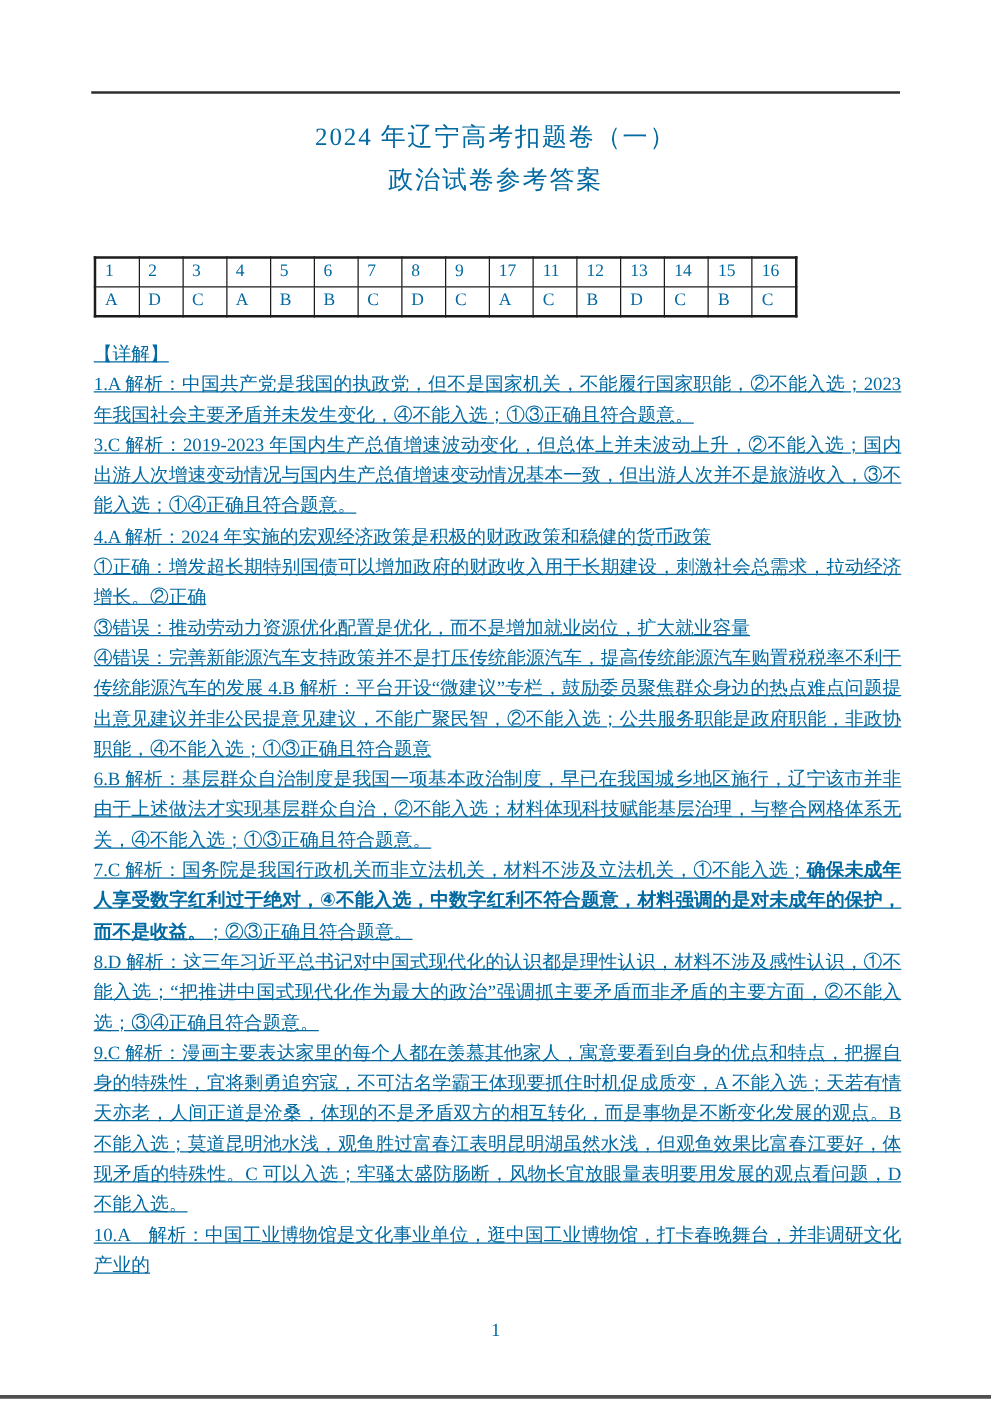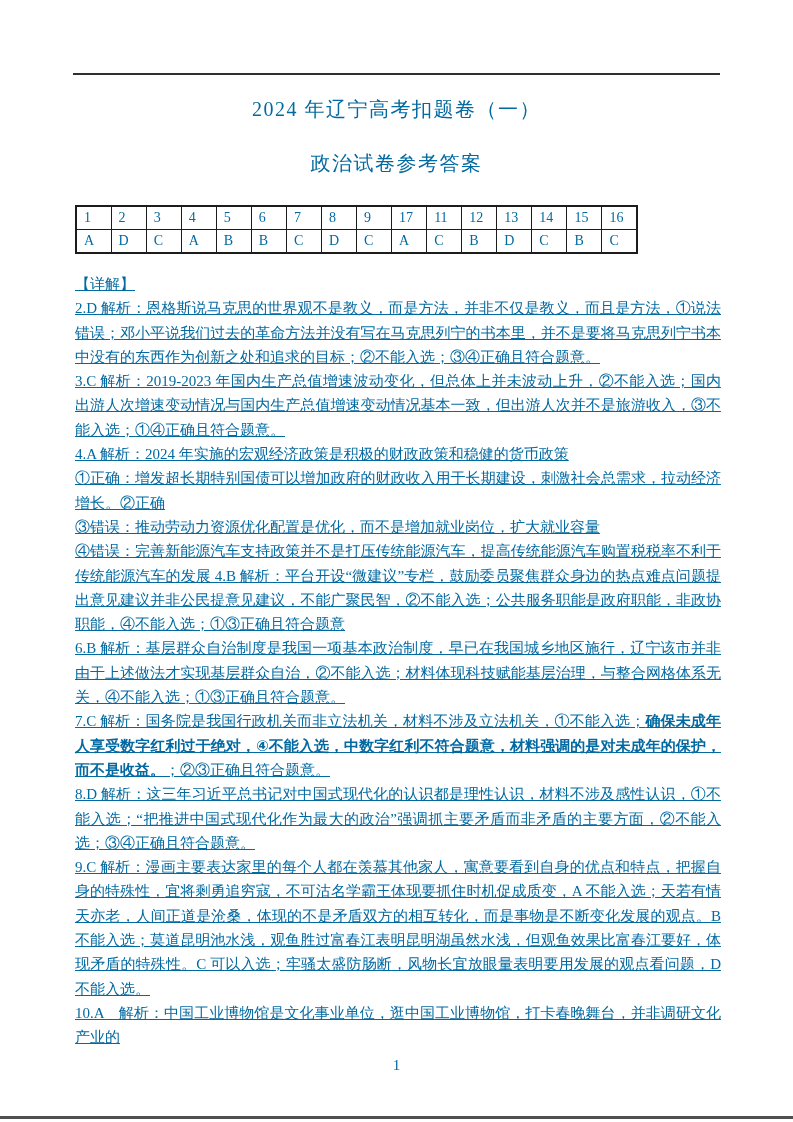--- a/index.html
+++ b/index.html
@@ -17,21 +17,21 @@
     width:647px; height:2px;
     background:#2f2f2f;
   }
   .doc-title {
     position:absolute; top:96px; left:0; width:100%;
     text-align:center;
     font-size:20px; font-weight:500;
     letter-spacing:1.5px;
   }
   .doc-subtitle {
-    position:absolute; top:150px; left:0; width:100%;
+    position:absolute; top:130px; left:0; width:100%;
     text-align:center;
     font-size:20px; font-weight:500;
     letter-spacing:1.5px;
     font-family:Liberation Mono, monospace;
   }
   table.answer-table {
     position:absolute; top:205px; left:75px;
     width:563px;
     border-collapse:collapse;
     table-layout:fixed;
@@ -117,21 +117,21 @@
           <td>C</td>
           <td>B</td>
           <td>C</td>
         </tr>
     </tbody>
   </table>
 
   <div class="detail">
     <p>【详解】</p>
     <div id="paragraphs">
-        <p><span>2.D 解析：恩格斯说马克思的世界观不是教义，而是方法，并非不仅是教义，而且是方法，①说法错误；邓小平说我们过去的革命方法并没有写在马克思列宁的书本里，并不是要将马克思列宁书本中没有的东西作为创新之处和追求的目标；②不能入选；③④正确且符合题意。</span></p>
+        <p><span>1.A 解析：中国共产党是我国的执政党，但不是国家机关，不能履行国家职能，②不能入选；2023 年我国社会主要矛盾并未发生变化，④不能入选；①③正确且符合题意。</span></p>
         <p><span>3.C 解析：2019-2023 年国内生产总值增速波动变化，但总体上并未波动上升，②不能入选；国内出游人次增速变动情况与国内生产总值增速变动情况基本一致，但出游人次并不是旅游收入，③不能入选；①④正确且符合题意。</span></p>
         <p><span>4.A 解析：2024 年实施的宏观经济政策是积极的财政政策和稳健的货币政策</span></p>
         <p><span>①正确：增发超长期特别国债可以增加政府的财政收入用于长期建设，刺激社会总需求，拉动经济增长。②正确</span></p>
         <p><span>③错误：推动劳动力资源优化配置是优化，而不是增加就业岗位，扩大就业容量</span></p>
         <p><span>④错误：完善新能源汽车支持政策并不是打压传统能源汽车，提高传统能源汽车购置税税率不利于传统能源汽车的发展 4.B 解析：平台开设“微建议”专栏，鼓励委员聚焦群众身边的热点难点问题提出意见建议并非公民提意见建议，不能广聚民智，②不能入选；公共服务职能是政府职能，非政协职能，④不能入选；①③正确且符合题意</span></p>
         <p><span>6.B 解析：基层群众自治制度是我国一项基本政治制度，早已在我国城乡地区施行，辽宁该市并非由于上述做法才实现基层群众自治，②不能入选；材料体现科技赋能基层治理，与整合网格体系无关，④不能入选；①③正确且符合题意。</span></p>
         <p><span>7.C 解析：国务院是我国行政机关而非立法机关，材料不涉及立法机关，①不能入选；</span><span class="seg-bold">确保未成年人享受数字红利过于绝对，④不能入选，中数字红利不符合题意，材料强调的是对未成年的保护，而不是收益。</span><span>；②③正确且符合题意。</span></p>
         <p><span>8.D 解析：这三年习近平总书记对中国式现代化的认识都是理性认识，材料不涉及感性认识，①不能入选；“把推进中国式现代化作为最大的政治”强调抓主要矛盾而非矛盾的主要方面，②不能入选；③④正确且符合题意。</span></p>
         <p><span>9.C 解析：漫画主要表达家里的每个人都在羡慕其他家人，寓意要看到自身的优点和特点，把握自身的特殊性，宜将剩勇追穷寇，不可沽名学霸王体现要抓住时机促成质变，A 不能入选；天若有情天亦老，人间正道是沧桑，体现的不是矛盾双方的相互转化，而是事物是不断变化发展的观点。B 不能入选；莫道昆明池水浅，观鱼胜过富春江表明昆明湖虽然水浅，但观鱼效果比富春江要好，体现矛盾的特殊性。C 可以入选；牢骚太盛防肠断，风物长宜放眼量表明要用发展的观点看问题，D 不能入选。</span></p>
         <p><span>10.A　解析：中国工业博物馆是文化事业单位，逛中国工业博物馆，打卡春晚舞台，并非调研文化产业的</span></p>

